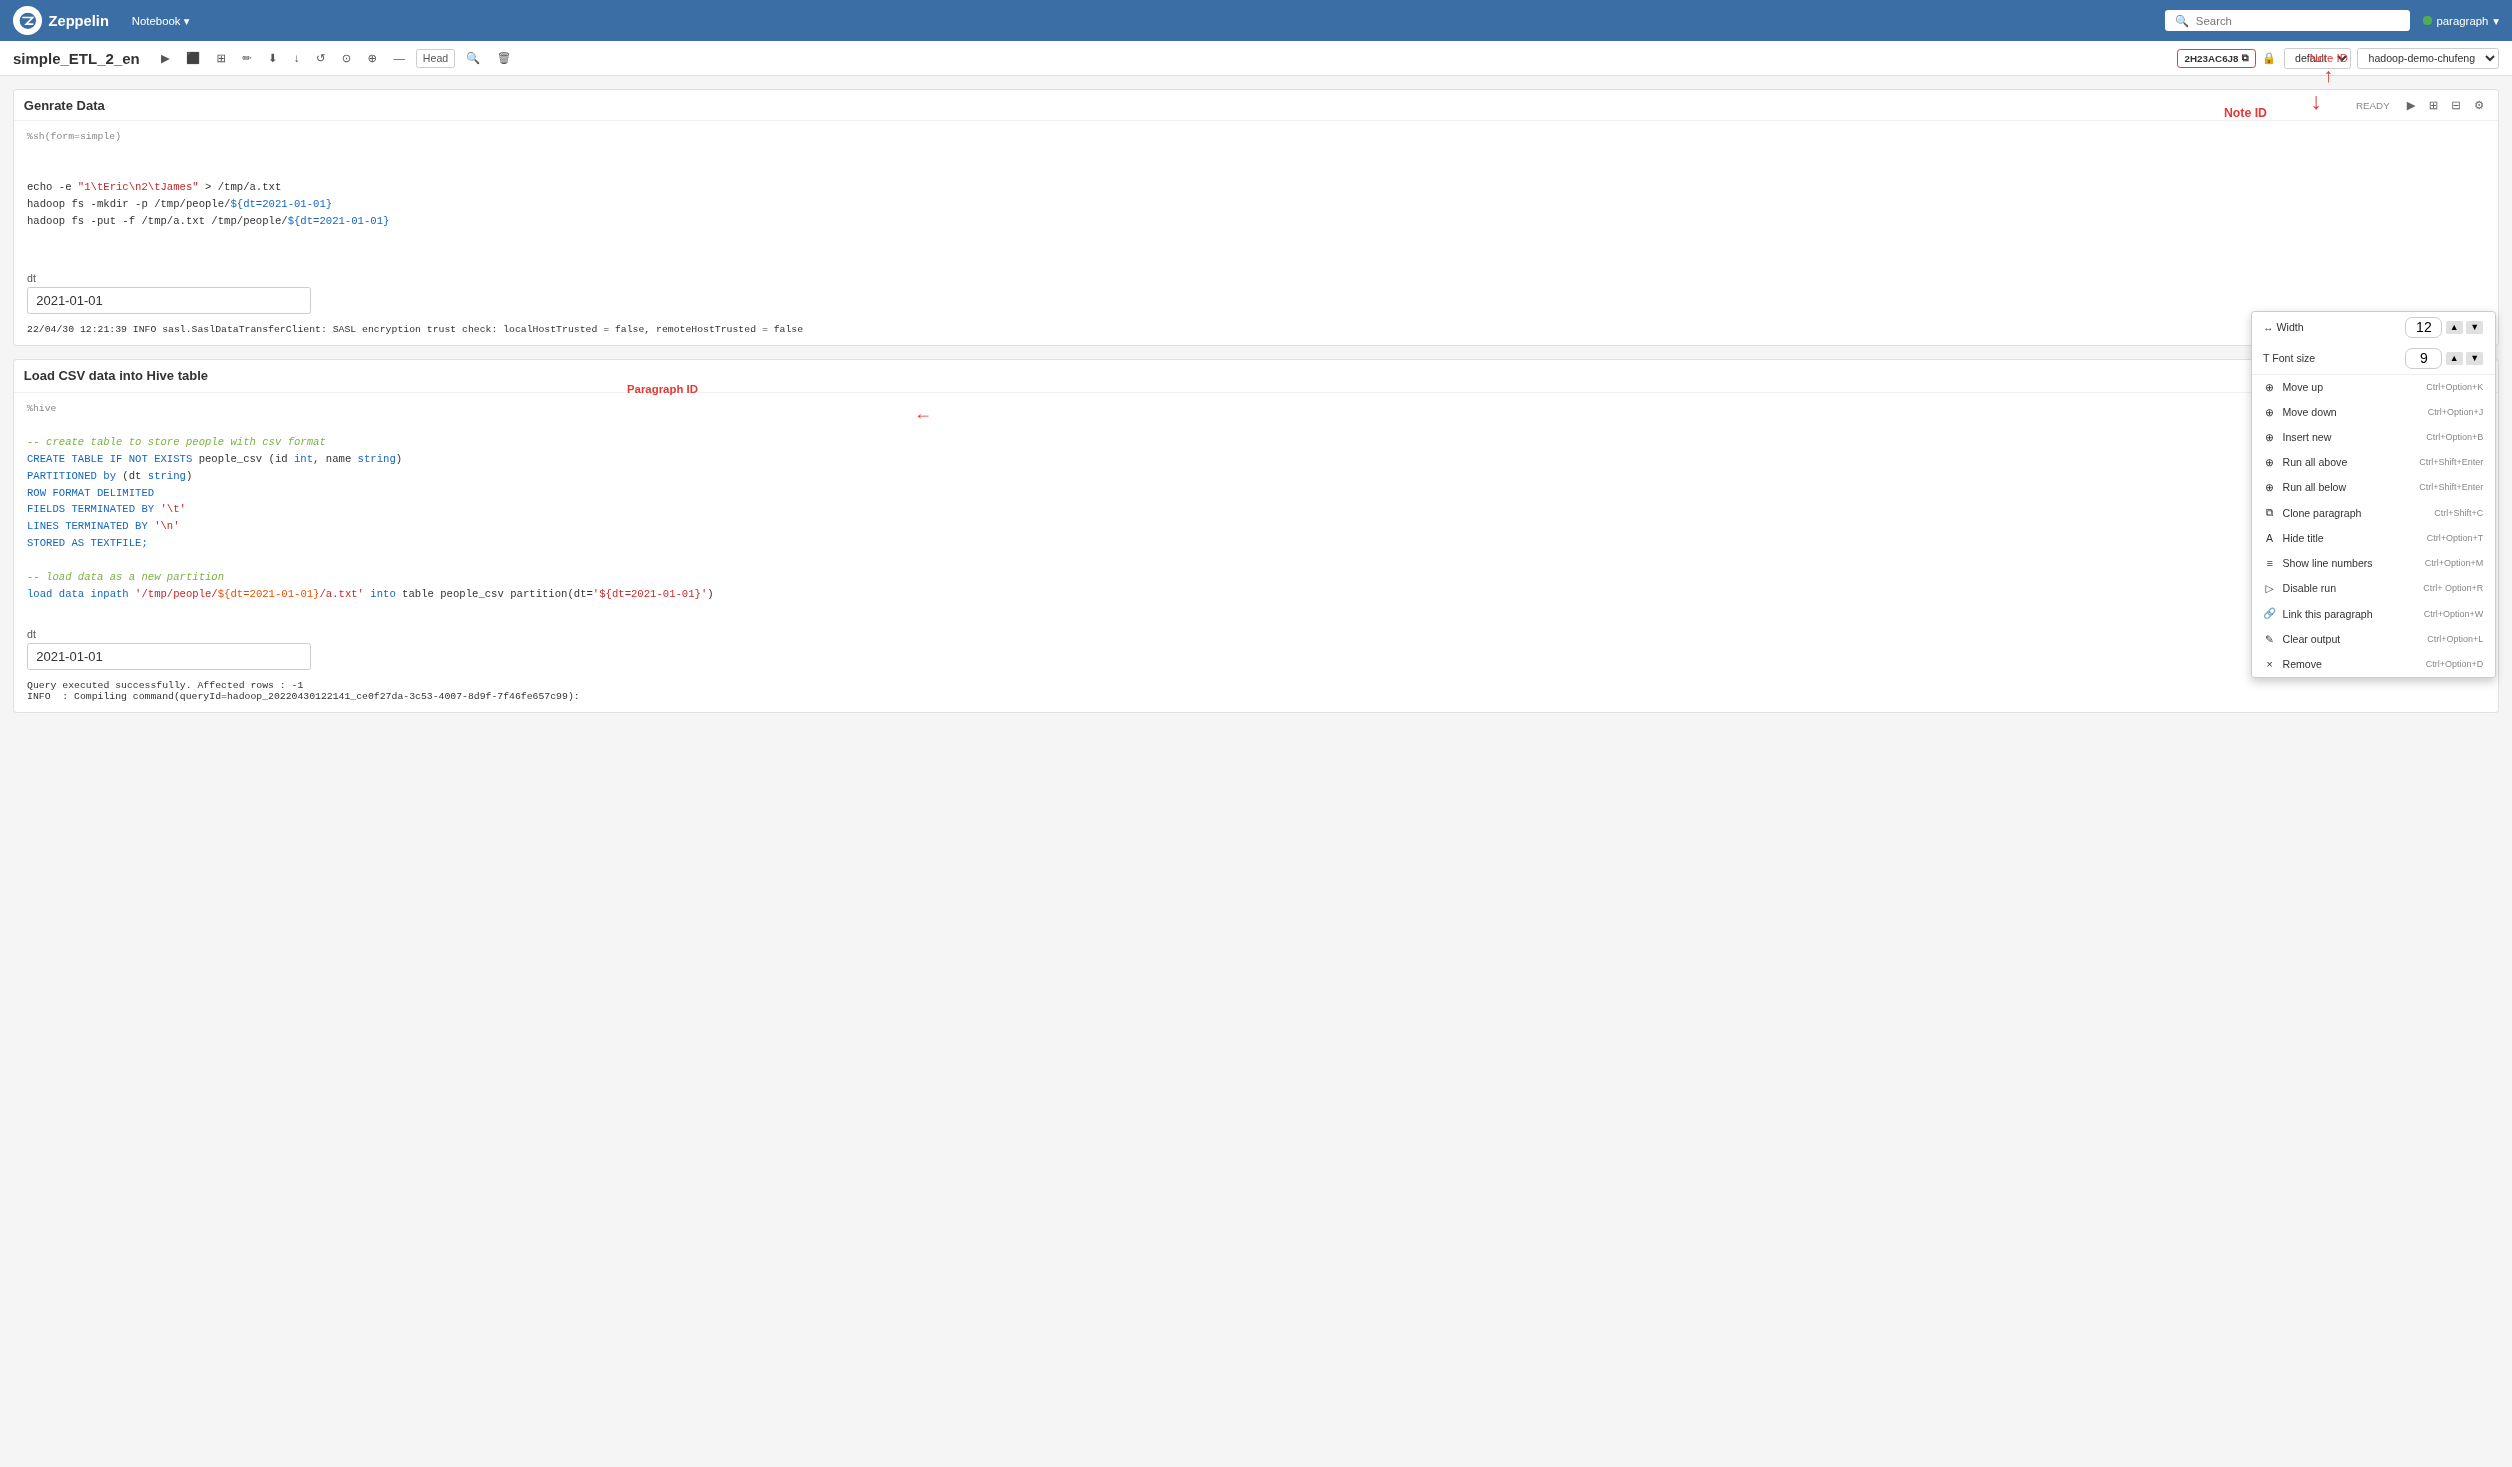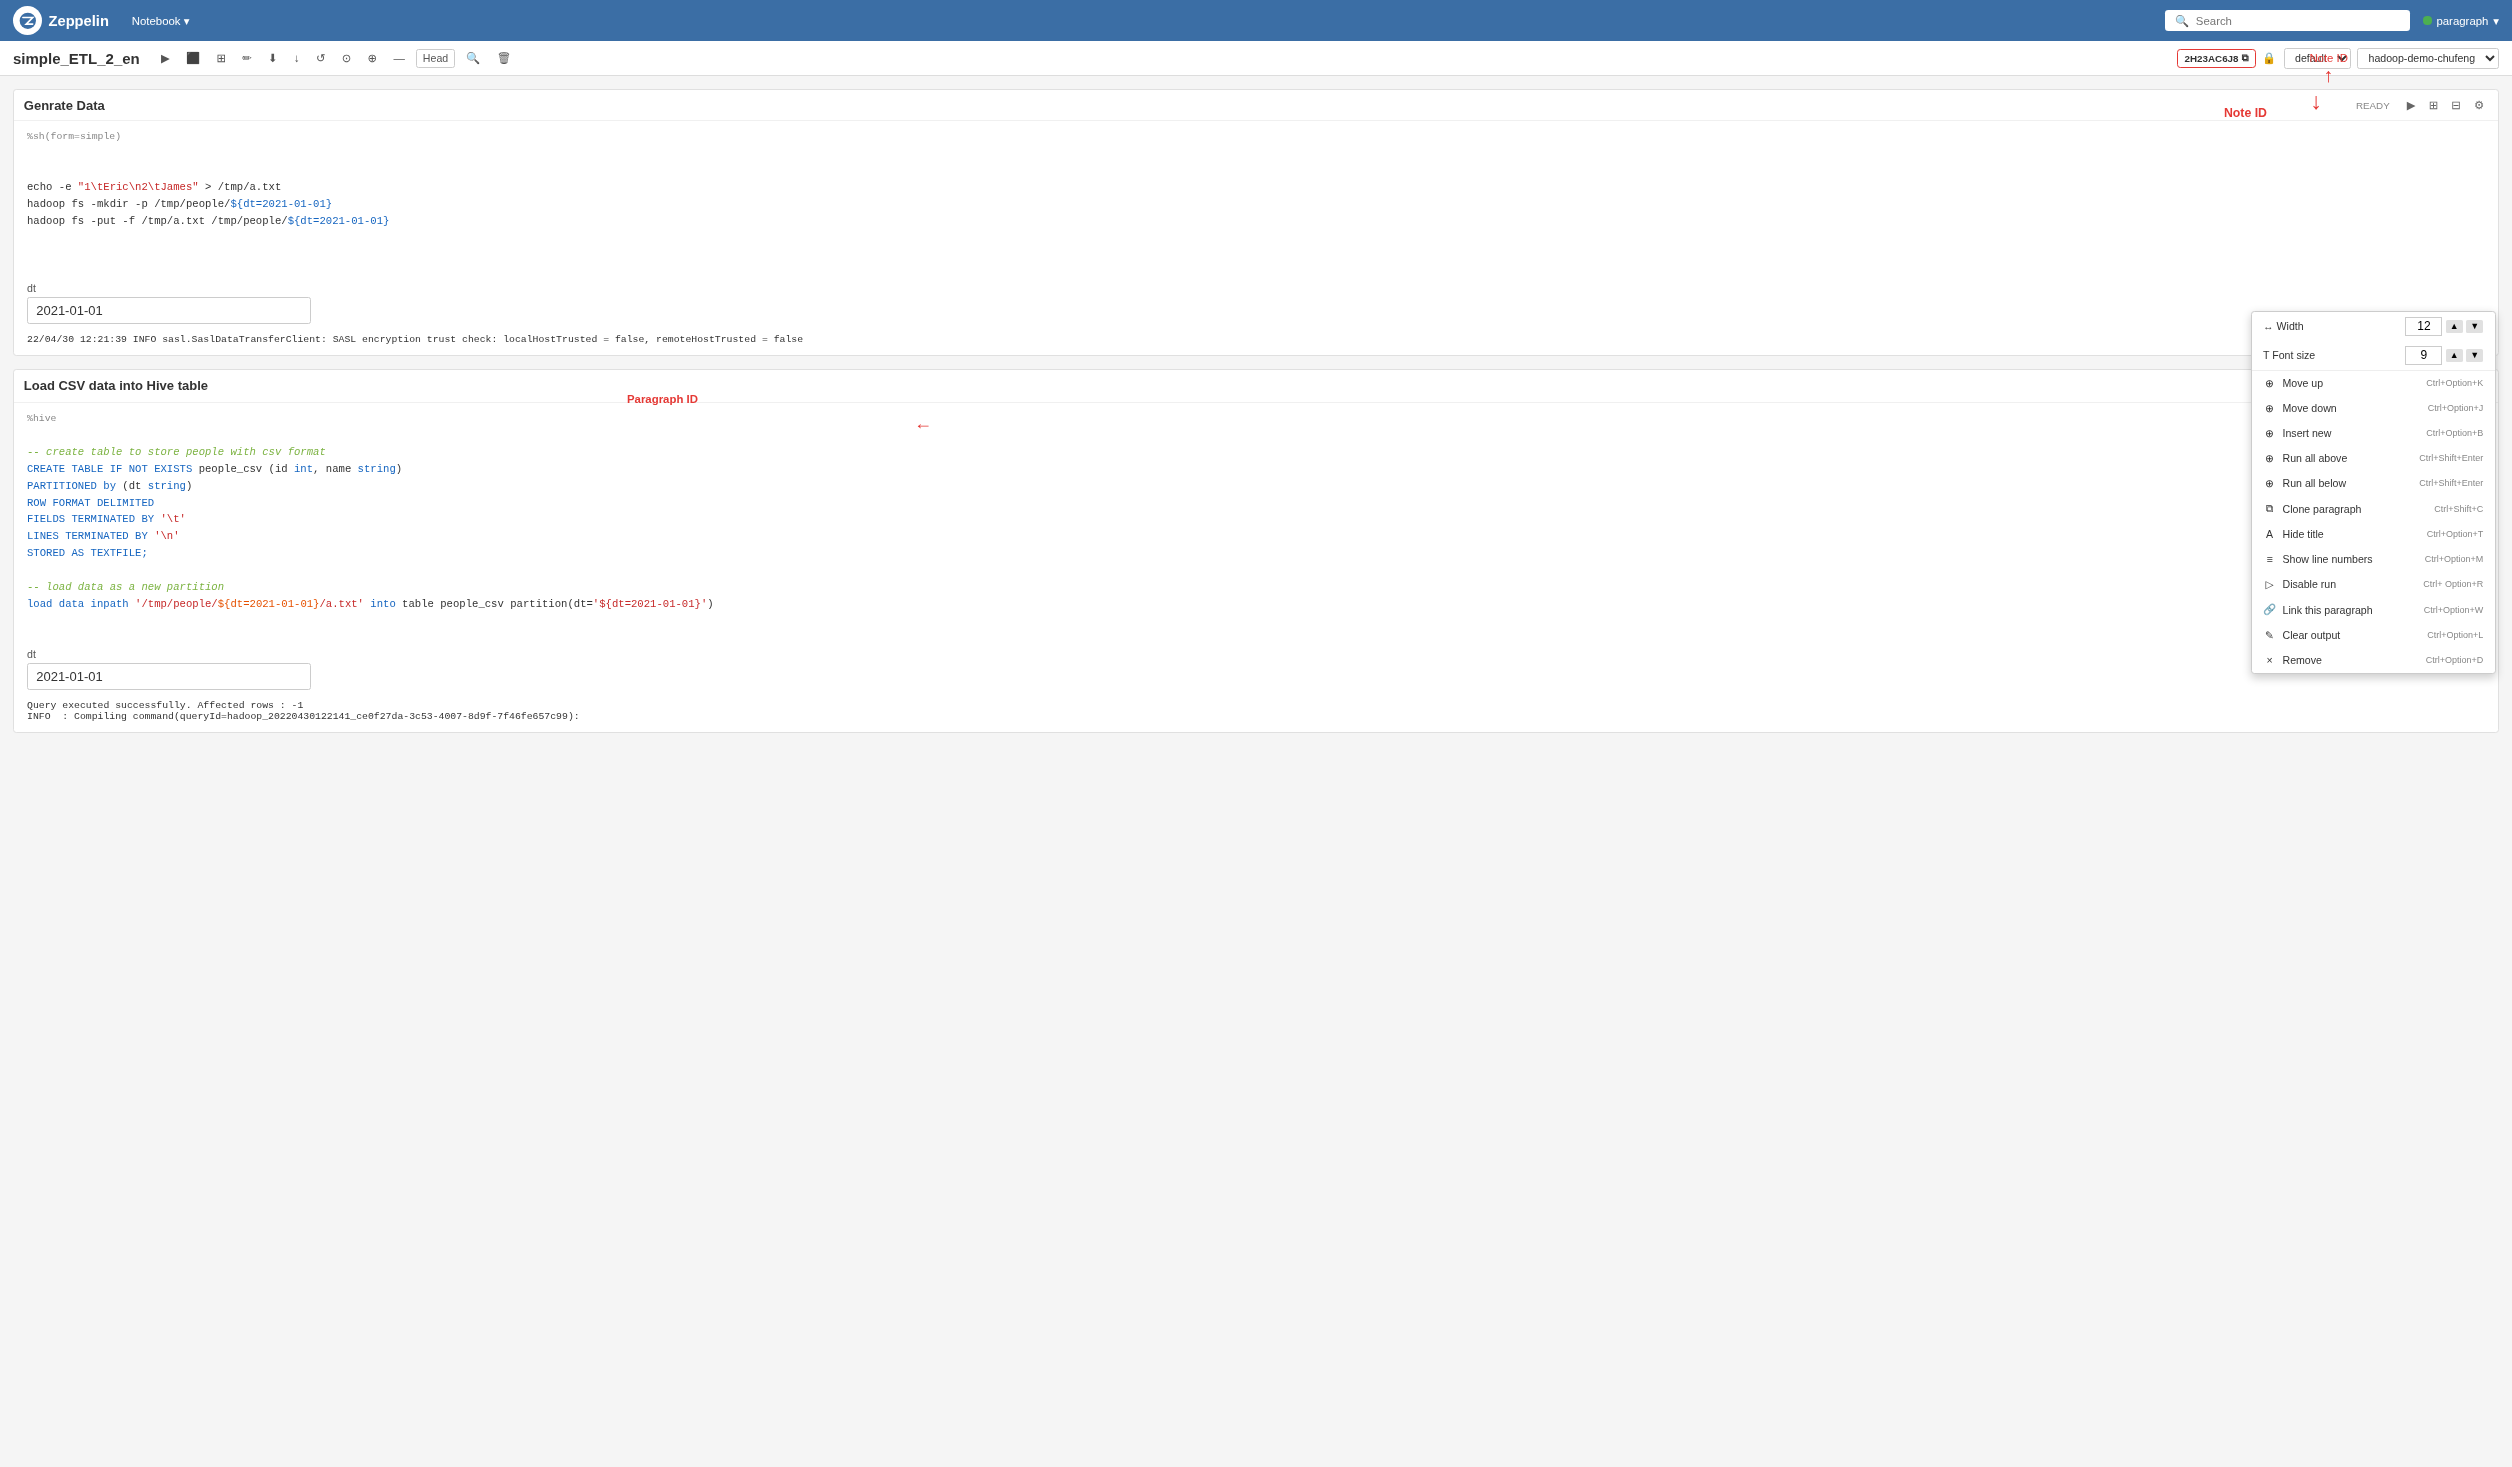--- a/index.html
+++ b/index.html
@@ -200,21 +200,21 @@
       line-height: 1.6;
       white-space: pre;
       color: #333;
     }
     .code-blue { color: #1565c0; }
     .code-orange { color: #e65100; }
     .code-red { color: #c62828; }
     .code-comment { color: #7cb342; font-style: italic; text-align: right; }
 
     .form-field-section {
-      margin-top: 18px;
+      margin-top: 8px;
     }
     .form-label {
       font-size: 10.6px;
       color: #555;
       margin-bottom: 3.3px;
     }
     .form-input {
       border: 0.8px solid #ccc;
       border-radius: 2.5px;
       padding: 4.9px 8.2px;
@@ -310,23 +310,23 @@
       font-size: 10.6px;
       color: #333;
     }
     .param-controls {
       display: flex;
       align-items: center;
       gap: 3.3px;
     }
     .param-value {
       border: 0.8px solid #ccc;
-      border-radius: 0;
+      border-radius: 7px;
       padding: 1.6px 6.5px;
-      font-size: 12px;
+      font-size: 14px;
       width: 37px;
       text-align: center;
     }
     .param-arrow {
       background: #e0e0e0;
       border: none;
       border-radius: 1.6px;
       padding: 1.6px 4.1px;
       cursor: pointer;
       font-size: 9px;

